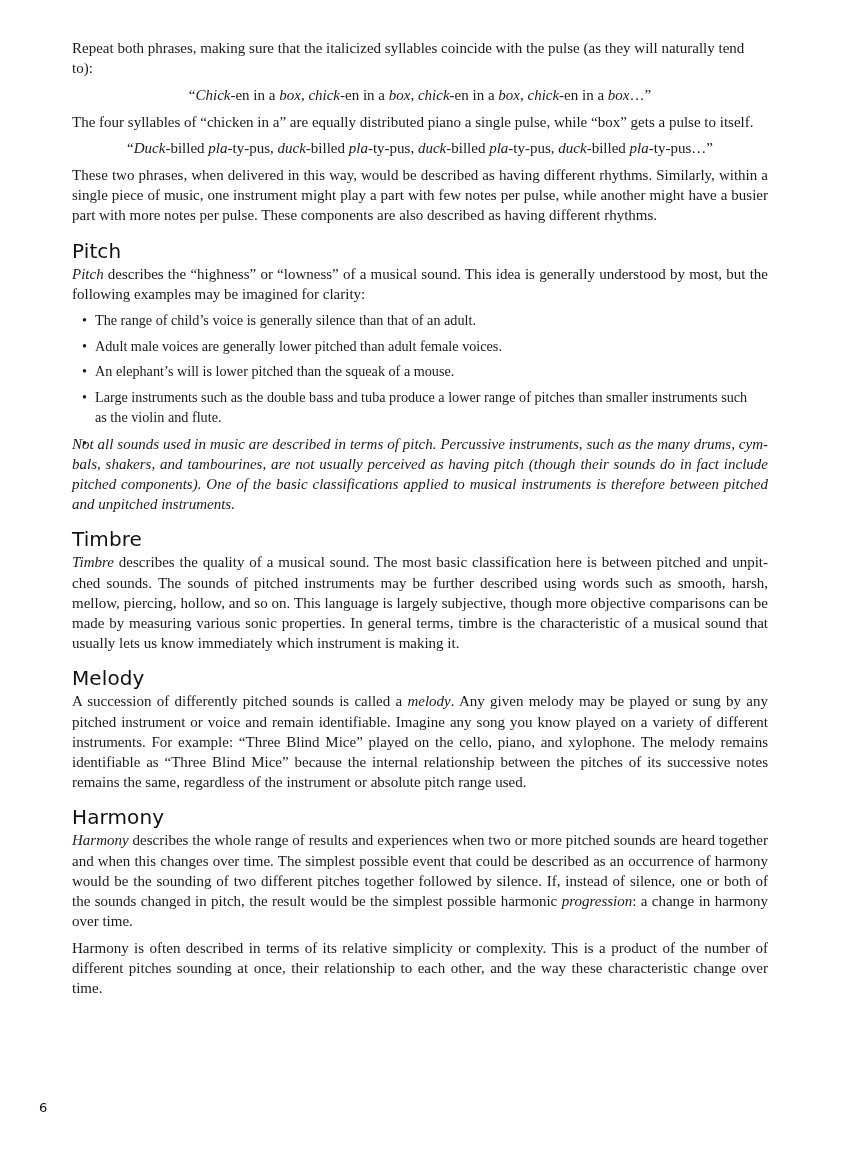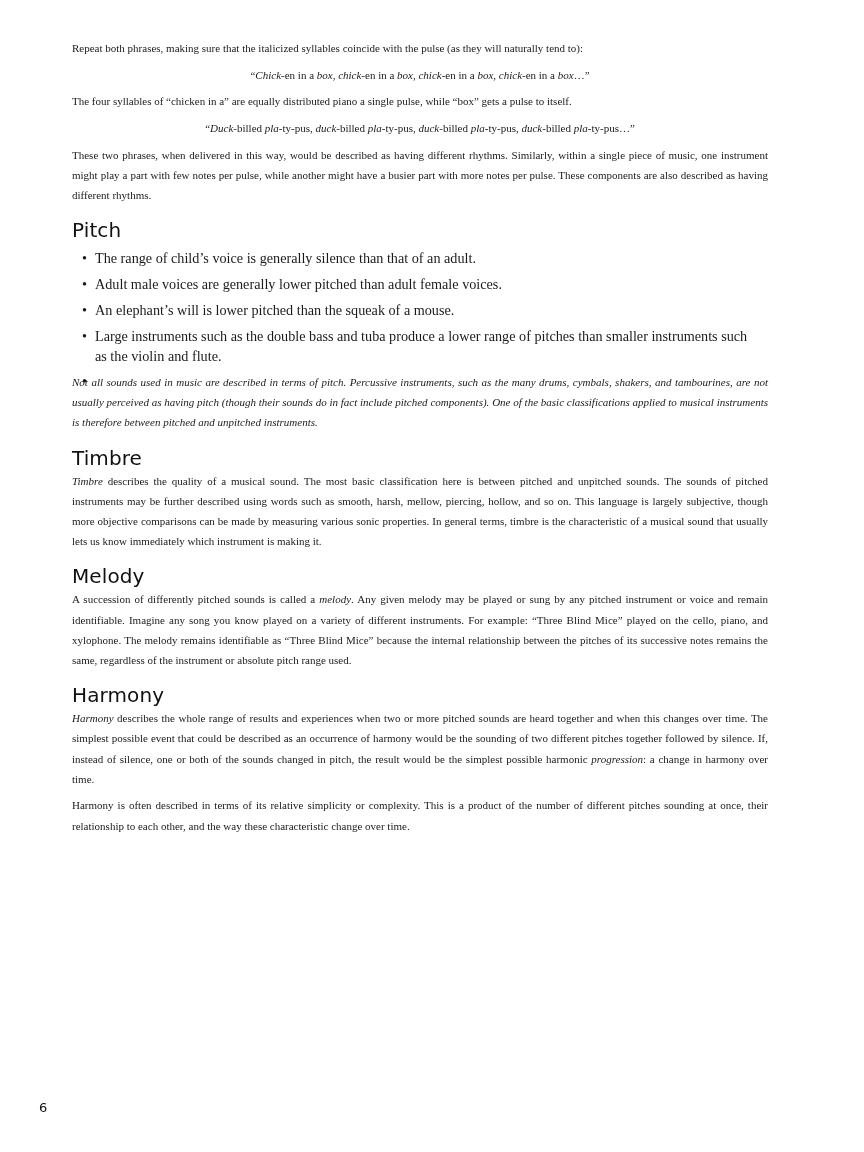--- a/index.html
+++ b/index.html
@@ -16,21 +16,21 @@
       font-family: "Liberation Serif", "DejaVu Serif", serif;
     }
     .page {
       position: absolute;
       left: 72px;
       top: 38px;
       width: 696px;
     }
     p {
       margin: 0;
-      font-size: 11px;
+      font-size: 15px;
       line-height: 20.2px;
       text-align: justify;
       hyphens: manual;
     }
     p + p { margin-top: 6.5px; }
     .p-left { text-align: left; }
     .quote {
       text-align: center;
       margin-top: 6.5px;
     }
@@ -83,20 +83,21 @@
   <p class="quote"><span>“</span><em>Chick</em><span>-en in a </span><em>box</em><span>, </span><em>chick</em><span>-en in a </span><em>box</em><span>, </span><em>chick</em><span>-en in a </span><em>box</em><span>, </span><em>chick</em><span>-en in a </span><em>box</em><span>…”</span></p>
 
   <p class="p-left">The four syllables of “chicken in a” are equally distributed piano a single pulse, while “box” gets a pulse to itself.</p>
 
   <p class="quote"><span>“</span><em>Duck</em><span>-billed </span><em>pla</em><span>-ty-pus, </span><em>duck</em><span>-billed </span><em>pla</em><span>-ty-pus, </span><em>duck</em><span>-billed </span><em>pla</em><span>-ty-pus, </span><em>duck</em><span>-billed </span><em>pla</em><span>-ty-pus…”</span></p>
 
 
   <p>These two phrases, when delivered in this way, would be described as having different rhythms. Similarly, within a single piece of music, one instrument might play a part with few notes per pulse, while another might have a busier part with more notes per pulse. These components are also described as having different rhythms.</p>
 
   <h2>Pitch</h2>
+  <p><em>Pitch</em><span> describes the “highness” or “lowness” of a musical sound. This idea is generally understood by most, but the following examples may be imagined for clarity:</span></p>
 
   <ul>
     <li><span class="bullet">•</span><span>The range of child’s voice is generally silence than that of an adult.</span></li>
     <li><span class="bullet">•</span><span>Adult male voices are generally lower pitched than adult female voices.</span></li>
     <li><span class="bullet">•</span><span>An elephant’s will is lower pitched than the squeak of a mouse.</span></li>
     <li><span class="bullet">•</span><span>Large instruments such as the double bass and tuba produce a lower range of pitches than smaller instru­ments such as the violin and flute.</span></li>
     <li><span class="bullet">•</span></li>
   </ul>
 
   <p>Not all sounds used in music are described in terms of pitch. Percussive instruments, such as the many drums, cym­bals, shakers, and tambourines, are not usually perceived as having pitch (though their sounds do in fact include pitched components). One of the basic classifications applied to musical instruments is therefore between pitched and unpitched instruments.</p>

